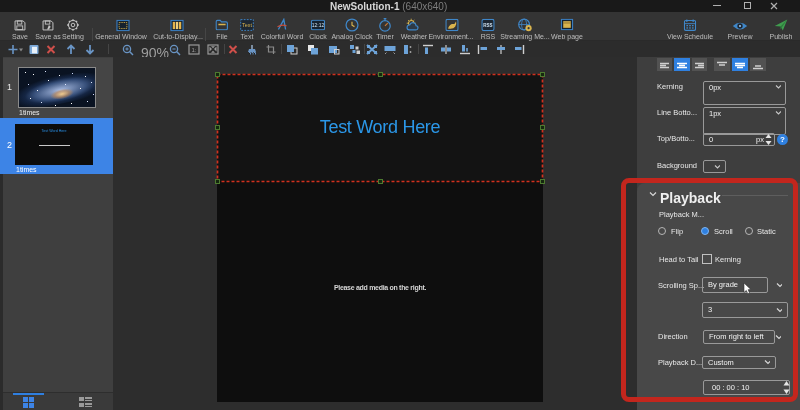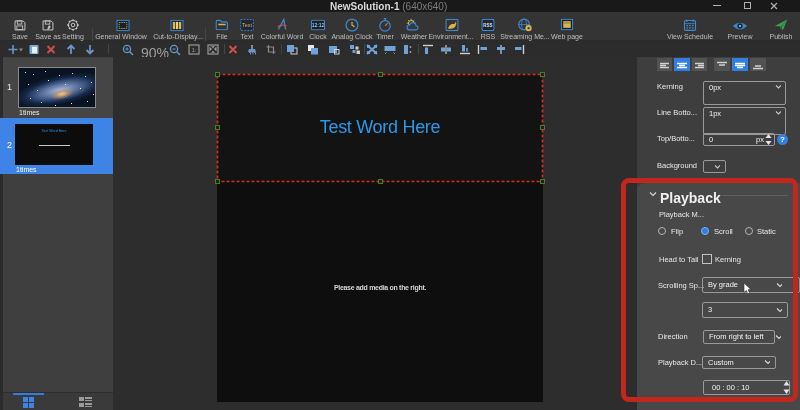--- a/index.html
+++ b/index.html
@@ -415,21 +415,21 @@
 <div class="a" style="left:701px;top:227px;width:8px;height:8px;border-radius:50%;background:#2f80e0;border:1px solid #7db6f5"></div>
 <div class="rlbl" style="left:714px;top:227px">Scroll</div>
 <div class="a" style="left:745px;top:227px;width:8px;height:8px;border-radius:50%;border:1px solid #b5b5b5"></div>
 <div class="rlbl" style="left:757px;top:227px">Static</div>
 
 <div class="rlbl" style="left:659px;top:255px">Head to Tail</div>
 <div class="a" style="left:702px;top:254px;width:10px;height:10px;border:1px solid #c0c0c0"></div>
 <div class="rlbl" style="left:715px;top:255px">Kerning</div>
 
 <div class="rlbl" style="left:658px;top:281px">Scrolling Sp...</div>
-<div class="fld" style="left:702px;top:277px;width:98px;height:16px;line-height:14px">By grade</div>
+<div class="fld" style="left:702px;top:277px;width:66px;height:16px;line-height:14px">By grade</div>
 <svg class="chev" style="left:776px;top:282px" width="8" height="7">
     <path d="M1 1.5 L4 4.5 L7 1.5" stroke="#d8d8d8" stroke-width="1.2" fill="none"></path>
   </svg>
 <svg class="a" style="left:743px;top:283px" width="10" height="14">
     <path d="M1 0 L1 9.5 L3.3 7.4 L4.8 10.8 L6.6 10 L5.1 6.7 L7.8 6.4 Z" fill="#fff" stroke="#333" stroke-width="0.6"></path>
   </svg>
 <div class="fld" style="left:702px;top:302px;width:86px;height:16px;line-height:14px">3</div>
 <svg class="chev" style="left:776px;top:307px" width="8" height="7">
     <path d="M1 1.5 L4 4.5 L7 1.5" stroke="#d8d8d8" stroke-width="1.2" fill="none"></path>
   </svg>

